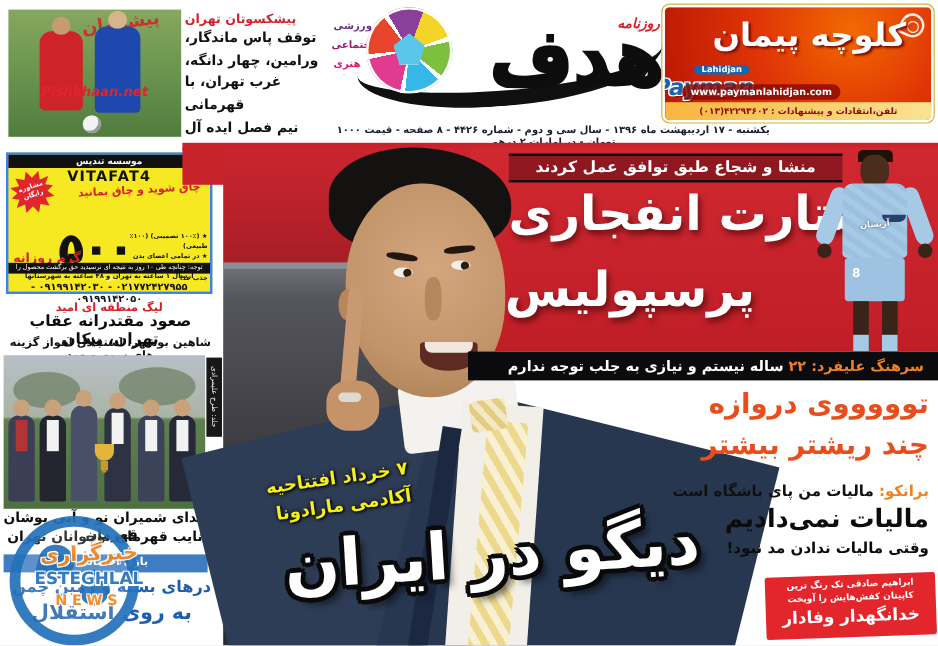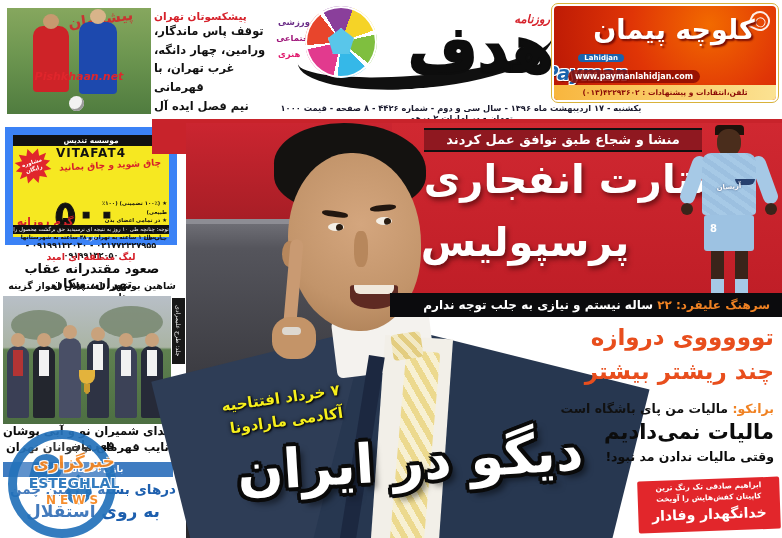--- a/index.html
+++ b/index.html
@@ -41,21 +41,21 @@
   .pa-orn { position:absolute; right:6px; top:5px; width:20px; height:20px; border:2px solid rgba(255,255,255,.9); border-radius:50% 50% 50% 0; transform:rotate(25deg); }
   .pa-orn:before { content:""; position:absolute; left:4px; top:4px; width:8px; height:8px; border:1.5px solid rgba(255,255,255,.9); border-radius:50%; }
   .pa-title { position:absolute; left:0; right:14px; top:8px; text-align:center; color:#fff; font-size:27px; font-weight:bold; text-shadow:2px 2px 2px #7a0d04;padding-left:32px; }
   .pa-site { position:absolute; left:14px; top:64px; background:rgba(140,10,4,.85); border-radius:8px; color:#fff; font-size:8px; font-weight:bold; padding:2px 7px; direction:ltr; }
   .pa-brand { position:absolute; right:148px; top:56px; color:#1a63ad; font-size:19px; font-weight:bold; font-style:italic; direction:ltr;
     text-shadow:-1px -1px 0 #fff,1px -1px 0 #fff,-1px 1px 0 #fff,1px 1px 0 #fff,2px 2px 1px #7a0d04; }
   .pa-brand-sub { position:absolute; right:152px; top:48px; background:#1a63ad; color:#fff; font-size:7px; font-weight:bold; border-radius:6px; padding:0 6px; direction:ltr; }
   .pa-phone { position:absolute; left:0; right:0; bottom:0; height:15px; background:linear-gradient(90deg,#f8b63e,#fbe292); color:#8b0b06; font-size:7.5px; font-weight:bold; text-align:center; line-height:15px; }
 
   
-  #vitafat-ad { left:auto; right:605px; top:127px; width:172px; height:118px; background:#f6e821; border:8px solid #3b82f6; }
+  #vitafat-ad { left:auto; right:605px; top:127px; width:172px; height:118px; background:#f6e821; border:2px solid #3b82f6; }
   .vf-bar1 { position:absolute; top:0; left:0; right:0; height:11px; background:#111; color:#fff; font-size:7.5px; font-weight:bold; text-align:center; line-height:11px; letter-spacing:3px; }
   .vf-brand { position:absolute; top:11px; left:0; right:0; text-align:center; font-size:12px; font-weight:bold; color:#111; direction:ltr; letter-spacing:1px; }
   .vf-burst { position:absolute; left:2px; top:13px; width:36px; height:36px; background:#e0262c; color:#fff; font-size:5.5px; font-weight:bold; text-align:center; line-height:1.3; padding-top:11px; transform:rotate(-18deg);
     clip-path:polygon(50% 0%,59% 18%,78% 8%,75% 28%,96% 26%,84% 42%,100% 50%,84% 58%,96% 74%,75% 72%,78% 92%,59% 82%,50% 100%,41% 82%,22% 92%,25% 72%,4% 74%,16% 58%,0% 50%,16% 42%,4% 26%,25% 28%,22% 8%,41% 18%); }
   .vf-script { position:absolute; top:25px; right:8px; color:#d6212a; font-size:9px; font-weight:bold; transform:rotate(-3deg); }
   .vf-big { position:absolute; top:26px; right:14px; width:130px; text-align:center; font-size:42px; font-weight:bold; color:#111; -webkit-text-stroke:1.5px #111; line-height:1; }
   .vf-amount { position:absolute; left:42px; top:58px; font-size:34px; font-weight:bold; color:#111; -webkit-text-stroke:1px #111; }
   .vf-unit { position:absolute; left:4px; top:80px; color:#d6212a; font-size:10.5px; font-weight:bold; }
   .vf-bullets { position:absolute; right:2px; top:64px; width:78px; font-size:5.4px; font-weight:bold; color:#111; line-height:1.6; text-align:right; }
   .vf-note { position:absolute; left:0; right:0; top:90px; height:9px; background:#111; color:#fff; font-size:5.4px; text-align:center; line-height:9px; }

